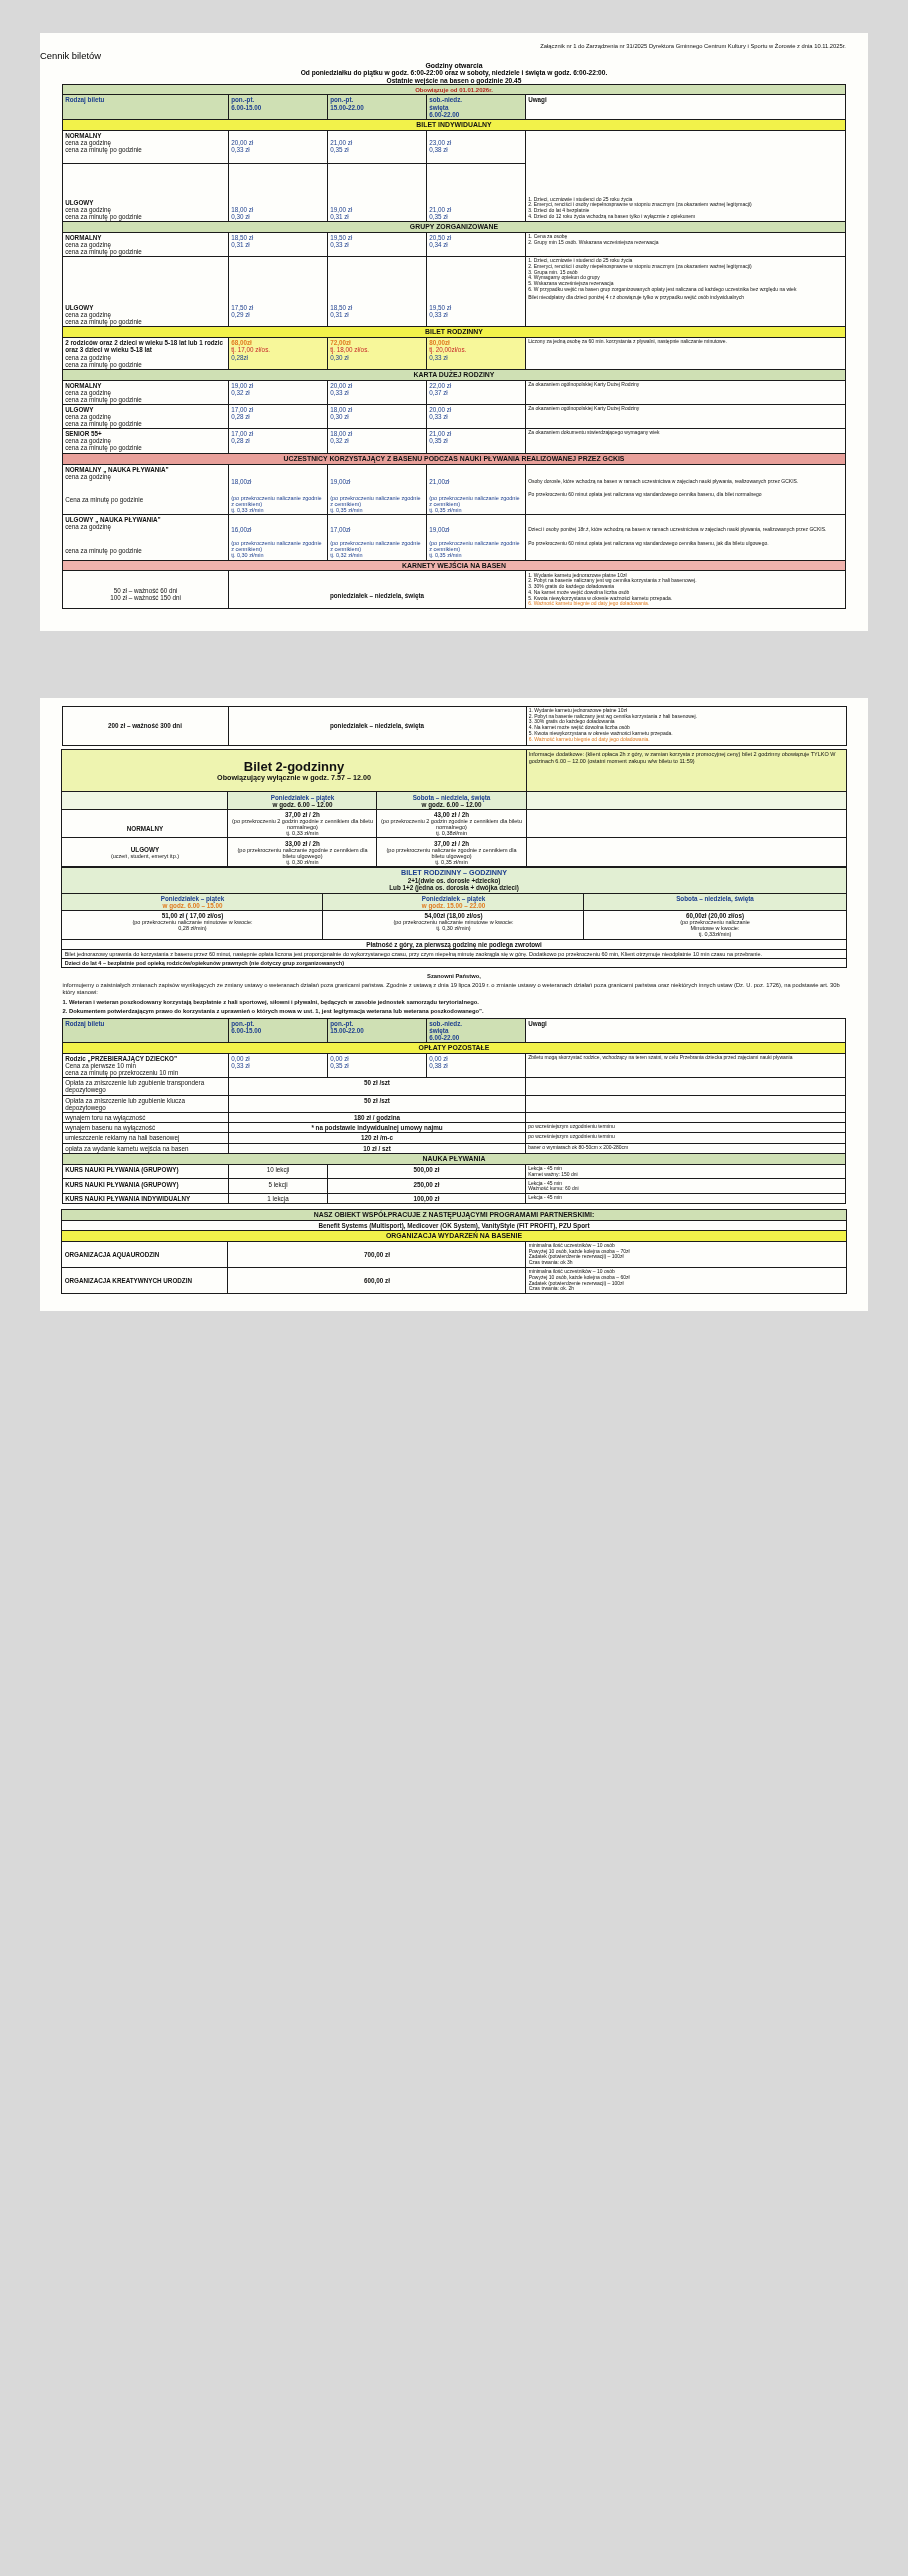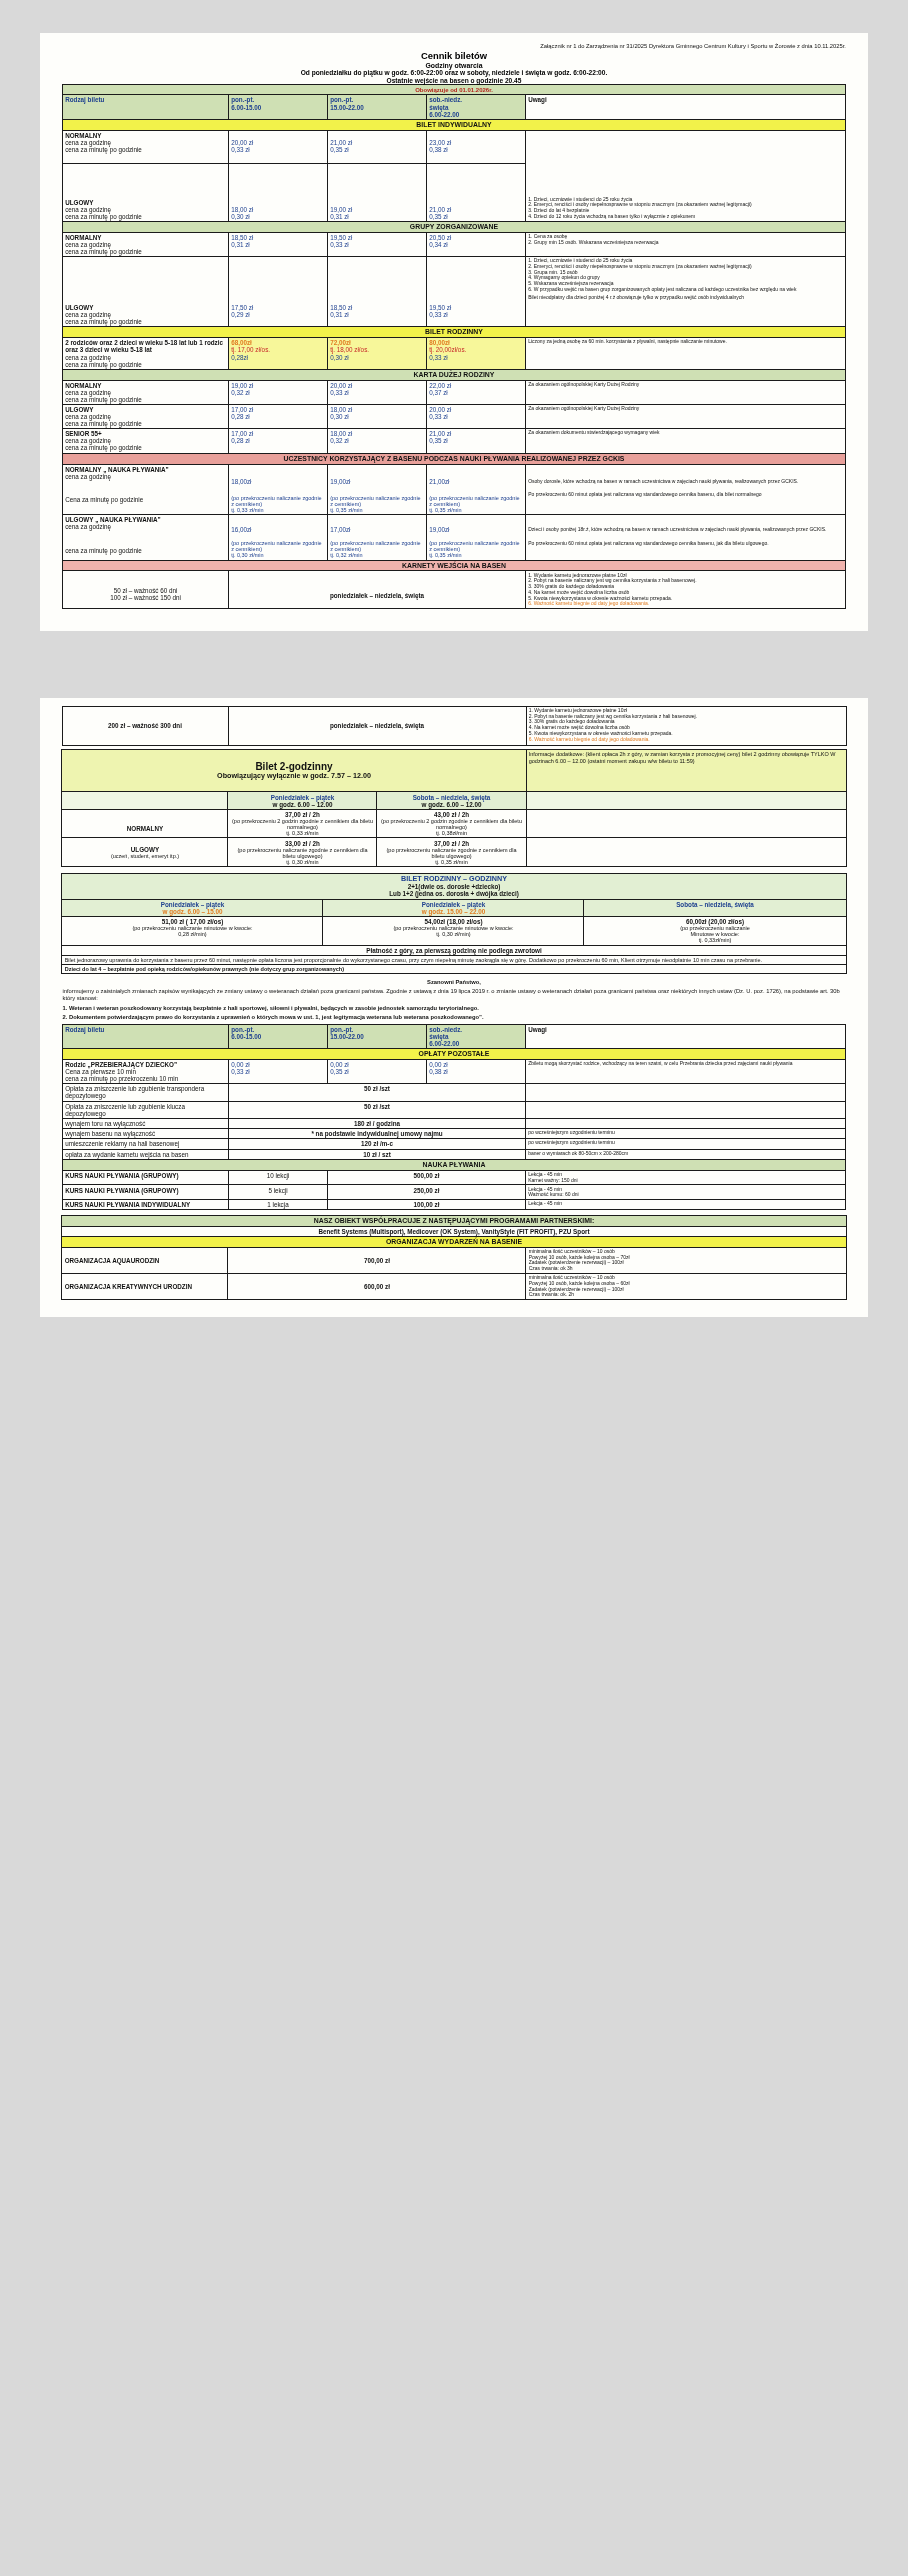--- a/index.html
+++ b/index.html
@@ -5,21 +5,21 @@
   html,body{margin:0;padding:0;background:#d9d9d9;}
   body{font-family:"Liberation Sans",sans-serif;}
   .page{width:908px;margin:0 auto;position:relative;}
   .sheet{background:#fefefb;margin:0 auto;position:relative;}
   .sheet1{width:828px;margin-top:33px;padding:10px 0 22px 0;}
   .sheet2{width:828px;margin-top:34px;padding:7.7px 0 16.6px 0;}
   .gap{height:33px;background:#d9d9d9;}
   table{border-collapse:collapse;width:783px;margin:0 auto;table-layout:fixed;}
   td,th{border:0.6px solid #1b1b1b;font-size:6.3px;padding:1.1px 2.2px;vertical-align:top;color:#111;line-height:1.12;}
   .topnote{text-align:right;font-size:5.8px;margin:0 22px 1.1px 0;color:#111;}
-  .title{text-align:center;font-size:9.4px;font-weight:bold;margin:1.1px 0 0.6px 0;}
+  .title{font-size:9.4px;font-weight:normal;margin:1.1px 0 0.6px 0;}
   .sub{text-align:center;font-size:6.9px;font-weight:bold;margin:0.6px 0;}
   .sub2{text-align:center;font-size:6.6px;font-weight:bold;margin:0.6px 0;}
   .obow{text-align:center;font-size:6px;font-weight:bold;color:#b3261e;background:#cfe0b4;}
   .band{font-weight:bold;text-align:center;font-size:6.9px;}
   .band-yellow{background:#f2f24a;}
   .band-green{background:#cfe0b4;}
   .band-red{background:#e8a09a;color:#111;}
   .band-pink{background:#f0b3ad;}
   .band-ltgreen{background:#e2efd3;}
   .col-head{background:#cfe0b4;font-weight:bold;font-size:6.3px;text-align:left;}
@@ -29,21 +29,21 @@
   .center{text-align:center;}
   .small{font-size:5.5px;}
   .b{font-weight:bold;}
   .yellowcell{background:#f7f79a;}
   .greencell{background:#e2efd3;}
   .lgreencell{background:#f0f7e4;}
   .notecell{font-size:5px;line-height:1.15;}
   .vmid{vertical-align:middle;}
   .rowlabel{font-weight:bold;font-size:6.3px;}
   .bilet2{background:#eef4b0;}
-  .b2title{font-size:10px;font-weight:bold;text-align:center;}
+  .b2title{font-size:13px;font-weight:bold;text-align:center;}
   .b2sub{font-size:7.2px;font-weight:bold;text-align:center;}
   .infobox{font-size:5.5px;line-height:1.2;}
   .sectitle{font-weight:bold;font-size:7.2px;text-align:center;}
   .freetext{width:783px;margin:4.4px auto 2.2px auto;font-size:5.8px;line-height:1.25;color:#111;}
   .freetext p{margin:2.2px 0;}
   .center-b{text-align:center;font-weight:bold;}
   .partner{background:#cfe0b4;text-align:center;font-weight:bold;font-size:6.9px;}
 </style>
 </head>
 <body>
@@ -479,21 +479,21 @@
           <td class="center">
             <div class="b">37,00 zł / 2h</div>
             <div class="small">(po przekroczeniu naliczanie zgodnie z cennikiem dla biletu ulgowego)</div>
             <div class="small">tj. 0,35 zł/min</div>
           </td>
           <td></td>
         </tr>
       </tbody>
     </table>
 
-    <table style="margin-top:6px">
+    <table style="margin-top:0">
       <colgroup>
           <col style="width:261px">
           <col style="width:261px">
           <col style="width:262px">
         </colgroup>
       <tbody>
         <tr>
           <td colspan="3" class="band-ltgreen center" style="background:#e2efd3">
             <div class="sectitle blue">BILET RODZINNY – GODZINNY</div>
             <div class="b">2+1(dwie os. dorosłe +dziecko)</div>

